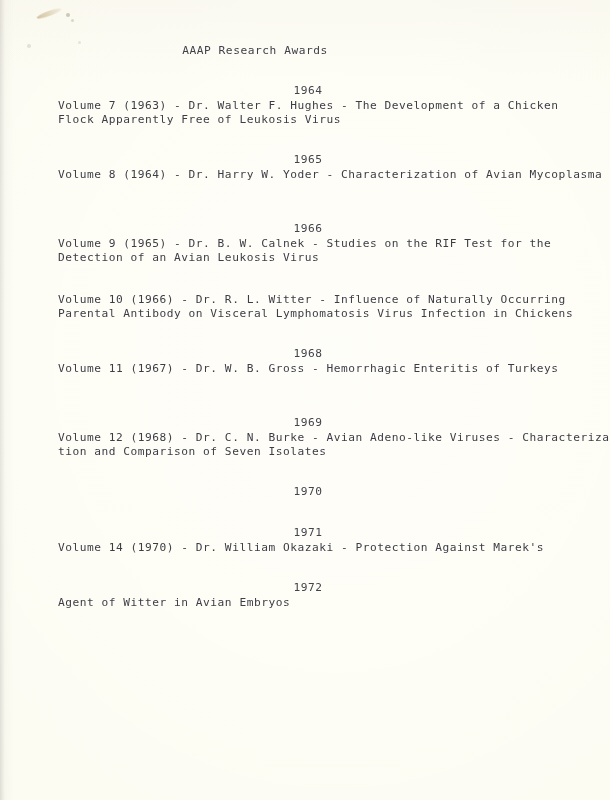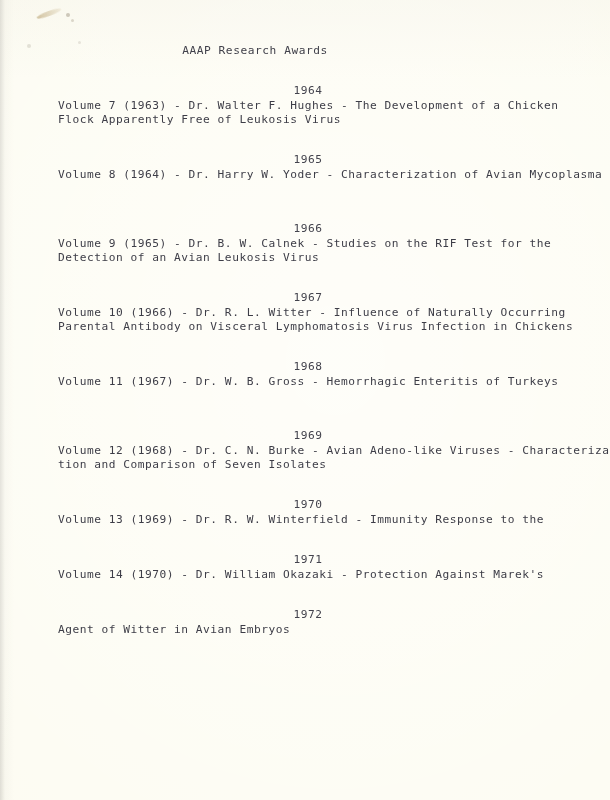--- a/index.html
+++ b/index.html
@@ -131,37 +131,36 @@
         <div class="entry-year">1965</div>
         <div class="entry-lines"><div class="entry-line">Volume 8 (1964) - Dr. Harry W. Yoder - Characterization of Avian Mycoplasma</div></div>
       </div>
       <div class="entry-gap" style="height: 40px;"></div>
       <div class="award-entry">
         <div class="entry-year">1966</div>
         <div class="entry-lines"><div class="entry-line">Volume 9 (1965) - Dr. B. W. Calnek - Studies on the RIF Test for the</div><div class="entry-line">Detection of an Avian Leukosis Virus</div></div>
       </div>
       <div class="spacer-24" style="height: 26px;"></div>
       <div class="award-entry">
-        <div class="entry-year">1967</div>
         <div class="entry-lines"><div class="entry-line">Volume 10 (1966) - Dr. R. L. Witter - Influence of Naturally Occurring</div><div class="entry-line">Parental Antibody on Visceral Lymphomatosis Virus Infection in Chickens</div></div>
       </div>
       <div class="spacer-24" style="height: 26px;"></div>
       <div class="award-entry">
         <div class="entry-year">1968</div>
         <div class="entry-lines"><div class="entry-line">Volume 11 (1967) - Dr. W. B. Gross - Hemorrhagic Enteritis of Turkeys</div></div>
       </div>
       <div class="entry-gap" style="height: 40px;"></div>
       <div class="award-entry">
         <div class="entry-year">1969</div>
         <div class="entry-lines"><div class="entry-line">Volume 12 (1968) - Dr. C. N. Burke - Avian Adeno-like Viruses - Characteriza-</div><div class="entry-line">tion and Comparison of Seven Isolates</div></div>
       </div>
       <div class="spacer-24" style="height: 26px;"></div>
       <div class="award-entry">
         <div class="entry-year">1970</div>
-        <div class="entry-lines"><div class="entry-line">Volume 13 (1969) - Dr. R. W. Winterfield - Immunity Response to the</div></div>
+        <div class="entry-lines"></div>
       </div>
       <div class="spacer-24" style="height: 26px;"></div>
       <div class="award-entry">
         <div class="entry-year">1971</div>
         <div class="entry-lines"><div class="entry-line">Volume 14 (1970) - Dr. William Okazaki - Protection Against Marek's</div></div>
       </div>
       <div class="spacer-24" style="height: 26px;"></div>
       <div class="award-entry">
         <div class="entry-year">1972</div>
         <div class="entry-lines"><div class="entry-line">Agent of Witter in Avian Embryos</div></div>

